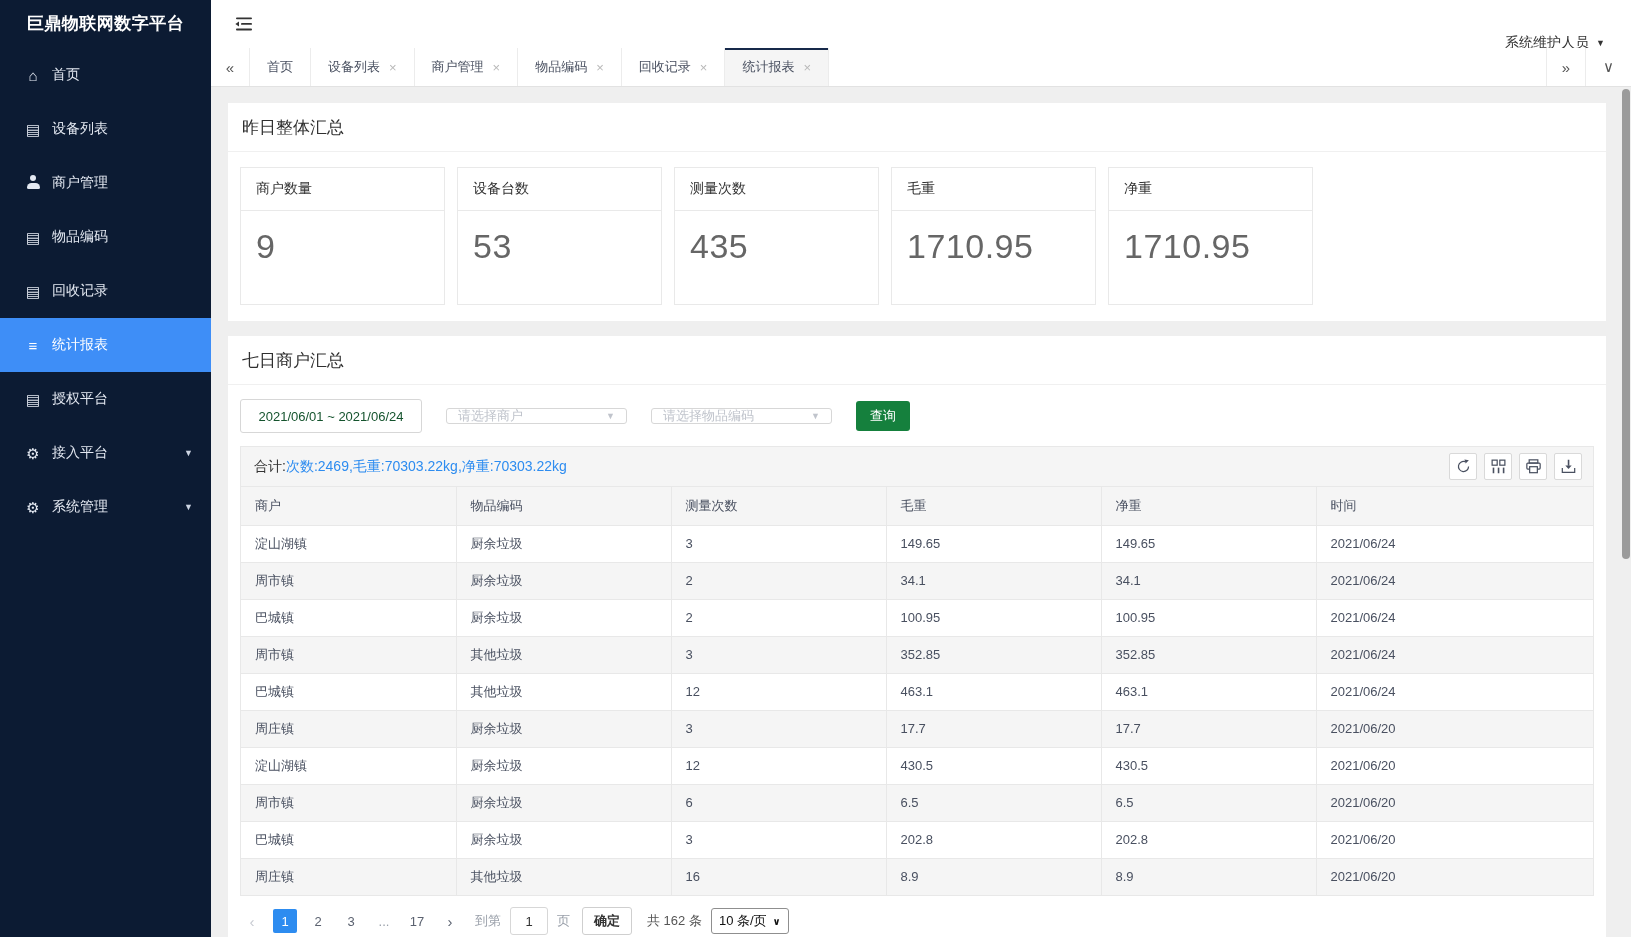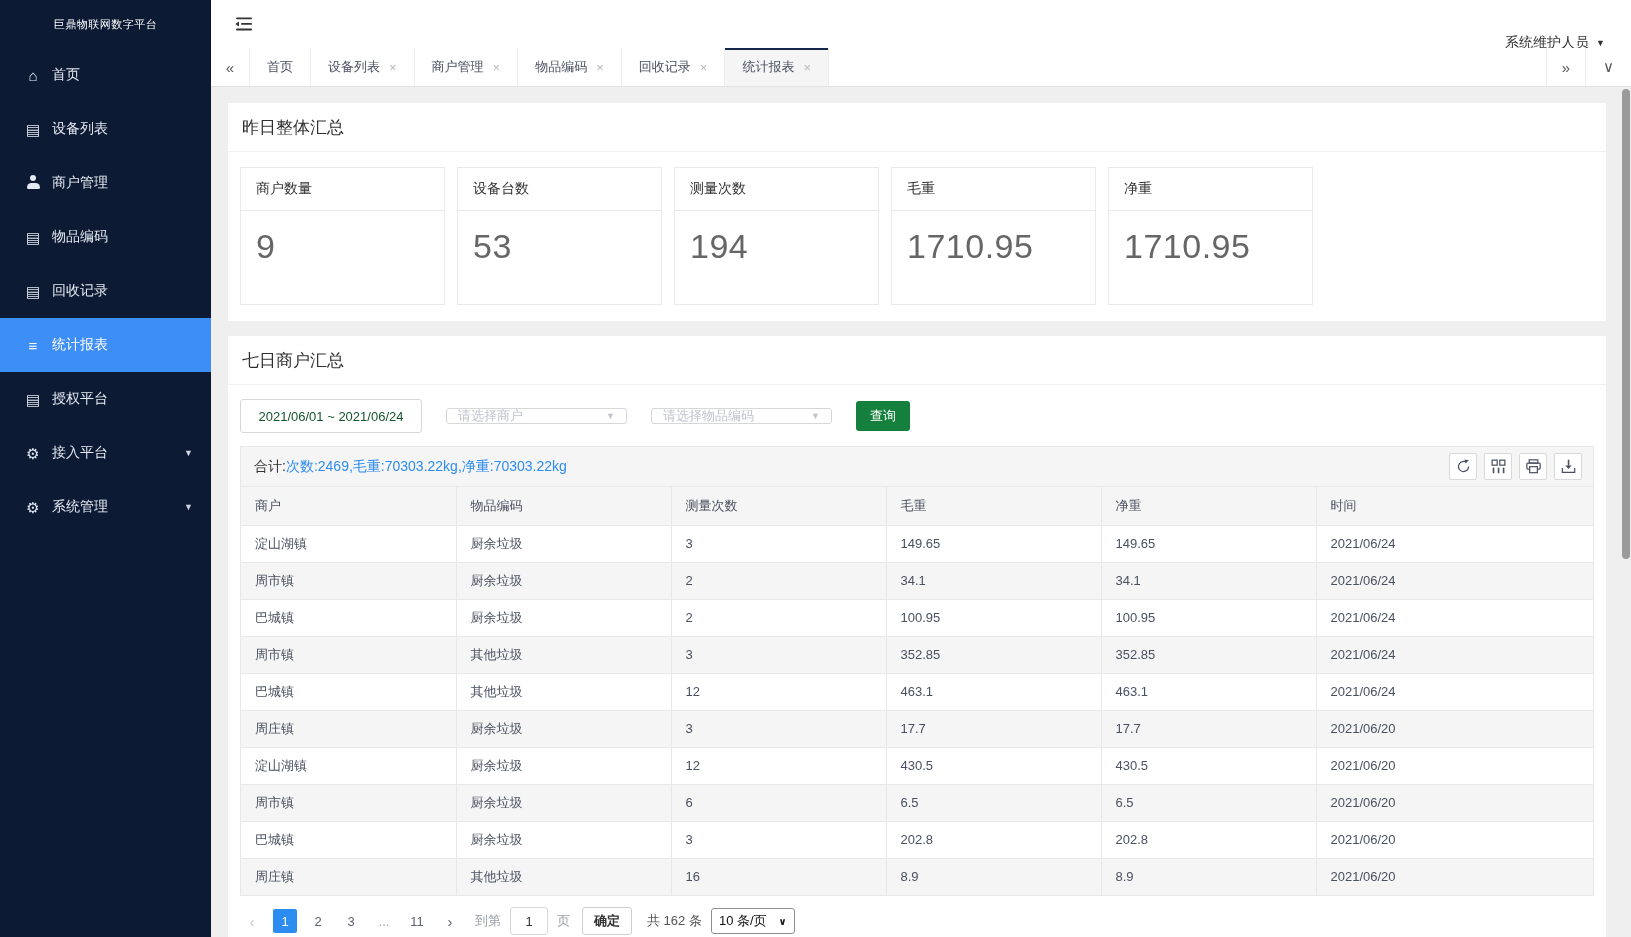--- a/index.html
+++ b/index.html
@@ -2,21 +2,21 @@
 <html><head>
 <meta charset="utf-8">
 <style>
   * { margin:0; padding:0; box-sizing:border-box; }
   html,body { width:1631px; height:937px; }
   body { font-family:"Liberation Sans","DejaVu Sans",sans-serif; background:#efefef; overflow:hidden; font-size:13px; color:#495060; }
   .app { display:flex; width:1631px; height:937px; }
 
   
   .sidebar { width:211px; flex-shrink:0; background:#0c1b33; color:#dde3ee; }
-  .sidebar-title { height:48px; line-height:48px; text-align:center; color:#ffffff; font-size:11px; font-weight:normal; letter-spacing:.5px; white-space:nowrap; }
+  .sidebar-title { height:48px; line-height:48px; text-align:center; color:#ffffff; font-size:17px; font-weight:bold; letter-spacing:.5px; white-space:nowrap; }
   .side-item { height:54px; display:flex; align-items:center; padding:0 18px 0 23px; font-size:14px; color:#e4e9f2; cursor:pointer; }
   .side-item.active { background:#3e8ef7; color:#fff; }
   .side-item .s-icon { width:20px; margin-right:9px; font-size:15px; text-align:center; line-height:1; flex-shrink:0; }
   .side-item .s-arrow { margin-left:auto; font-size:9px; color:#cdd5e3; }
   .user-glyph { position:relative; width:15px; height:14px; display:inline-block; }
   .user-glyph::before { content:""; position:absolute; top:0; left:4.5px; width:6px; height:6px; border-radius:50%; background:currentColor; }
   .user-glyph::after { content:""; position:absolute; bottom:0; left:1px; width:13px; height:6px; border-radius:6px 6px 2px 2px; background:currentColor; }
 
   
   .main { flex:1; min-width:0; display:flex; flex-direction:column; position:relative; }
@@ -77,21 +77,21 @@
   .pg { min-width:24px; height:24px; padding:0 4px; display:flex; align-items:center; justify-content:center; font-size:13px; color:#5b6270; border-radius:2px; cursor:pointer; background:transparent; }
   .pg.arrow { font-size:15px; }
   .pg.disabled { color:#c7cad1; }
   .pg.active { background:#2d8cf0; color:#fff; }
   .pg.dots { color:#9aa0aa; cursor:default; }
   .goto-label { color:#9aa0aa; margin-left:4px;text-align:center; }
   .goto-input { width:38px; height:28px; border:1px solid #d7d7d7; border-radius:3px; text-align:center; font-size:13px; color:#333; outline:none; }
   .goto-unit { color:#9aa0aa; }
   .confirm-btn { height:28px; padding:0 11px; margin-left:3px; background:#fff; border:1px solid #cfcfcf; border-radius:3px; font-size:13px; font-weight:bold; color:#333; cursor:pointer; }
   .total-count { color:#555; margin-left:6px; }
-  .size-select { height:26px; display:flex; align-items:center; gap:12px; padding:0 7px; border:1px solid #8f8f8f; border-radius:3px; background:#fff; color:#111; cursor:pointer; }
+  .size-select { height:26px; display:flex; align-items:center; gap:6px; padding:0 7px; border:1px solid #8f8f8f; border-radius:3px; background:#fff; color:#111; cursor:pointer; }
   .size-select .v { font-size:10px; font-weight:bold; }
 
   .v-scrollbar { position:absolute; top:89px; right:1px; width:8px; height:470px; background:#9b9b9b; border-radius:4px; cursor:pointer; }
 
   svg .st { fill:none; stroke:#495060; stroke-width:1.3; }
 </style>
 </head>
 <body>
 
 <div class="app">
@@ -201,21 +201,21 @@
           <div class="card">
             <div class="card-label">商户数量</div>
             <div class="card-value">9</div>
           </div>
           <div class="card">
             <div class="card-label">设备台数</div>
             <div class="card-value">53</div>
           </div>
           <div class="card">
             <div class="card-label">测量次数</div>
-            <div class="card-value">194</div>
+            <div class="card-value">435</div>
           </div>
           <div class="card">
             <div class="card-label">毛重</div>
             <div class="card-value">1710.95</div>
           </div>
           <div class="card">
             <div class="card-label">净重</div>
             <div class="card-value">1710.95</div>
           </div>
         </div>
@@ -380,21 +380,21 @@
         </div>
 
         <div class="pagination">
           <div class="pg arrow disabled">
             <span>‹</span>
           </div>
           <div class="pg active">1</div>
           <div class="pg">2</div>
           <div class="pg">3</div>
           <div class="pg dots">...</div>
-          <div class="pg">11</div>
+          <div class="pg">17</div>
           <div class="pg arrow">
             <span>›</span>
           </div>
           <span class="goto-label">到第</span>
           <input class="goto-input" value="1" style="">
           <span class="goto-unit">页</span>
           <button class="confirm-btn">确定</button>
           <span class="total-count">共 162 条</span>
           <div class="size-select">
             <span>10 条/页</span>

